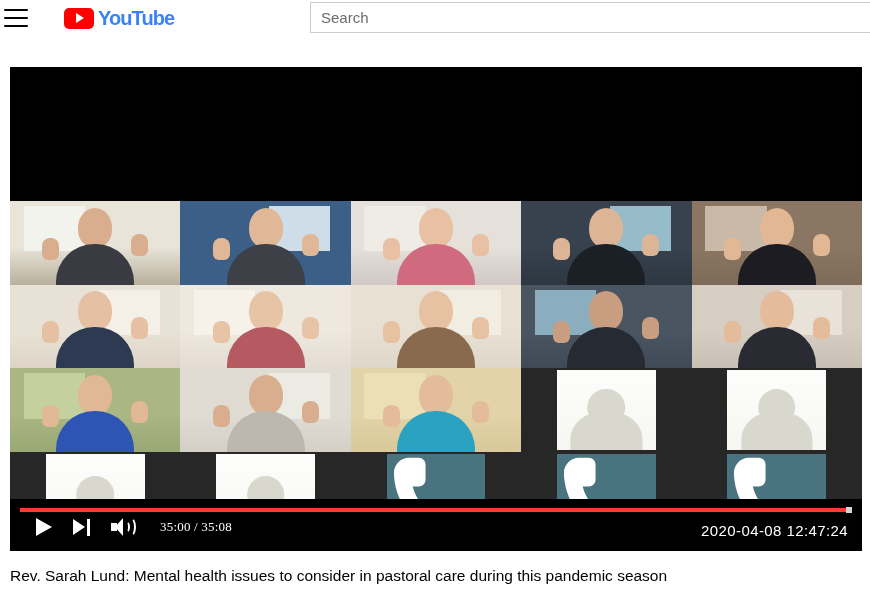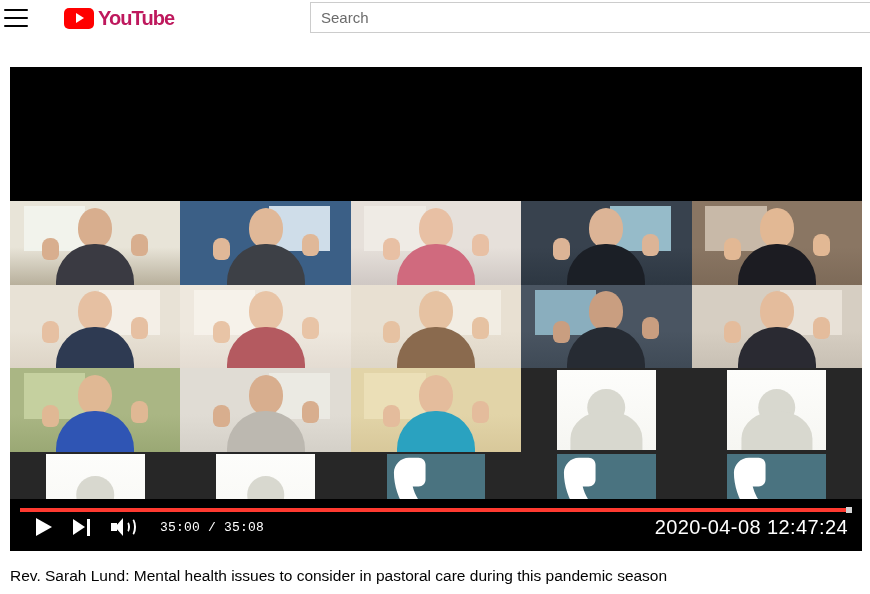--- a/index.html
+++ b/index.html
@@ -32,21 +32,21 @@
   }
   .yt-play-tri {
     width: 0; height: 0;
     border-left: 8px solid #ffffff;
     border-top: 5px solid transparent;
     border-bottom: 5px solid transparent;
     margin-left: 2px;
   }
   .yt-word {
     font-size: 20px; font-weight: bold; letter-spacing: -0.9px;
-    color: #be185d; font-family: "Liberation Sans", sans-serif;
+    color: #3b82f6; font-family: "Liberation Sans", sans-serif;
   }
 
   .search-wrap { position: absolute; left: 310px; top: 2px; width: 600px; height: 31px; }
   .search-input {
     width: 100%; height: 100%;
     border: 1px solid #cccccc;
     background: #ffffff;
     font-size: 15px; color: #333333;
     padding: 0 10px;
     font-family: "Liberation Sans", sans-serif;
@@ -152,21 +152,21 @@
 
   .ico-vol { position: relative; width: 24px; height: 20px; }
   .ico-vol .spk-box { position: absolute; left: 0; top: 6px; width: 6px; height: 8px; background: #ffffff; }
   .ico-vol .spk-tri { position: absolute; left: 4px; top: 1px; width: 0; height: 0; border-right: 8px solid #ffffff; border-top: 9px solid transparent; border-bottom: 9px solid transparent; }
   .ico-vol .wave { position: absolute; border: 2px solid #ffffff; border-left-color: transparent; border-bottom-color: transparent; border-top-color: transparent; border-radius: 50%; }
   .ico-vol .w1 { left: 12px; top: 4px; width: 7px; height: 12px; }
   .ico-vol .w2 { left: 14px; top: 0px; width: 11px; height: 20px; }
 
   .time {
     color: #ffffff; font-size: 13px; letter-spacing: 0.2px;
-    font-family: Liberation Mono, monospace; white-space: nowrap;
+    font-family: Liberation Serif, serif; white-space: nowrap;
     margin-left: 4px;
   }
 
   .ico-cc {
     width: 23px; height: 14px; border: 2px solid #ffffff; border-radius: 2px;
     color: #ffffff; font-size: 8px; font-weight: bold; line-height: 10px;
     display: flex; align-items: center; justify-content: center;
     font-family: "Liberation Sans", sans-serif; letter-spacing: -0.5px;
   }
   .ico-gear { position: relative; width: 20px; height: 20px; }
@@ -183,21 +183,21 @@
   .ico-full { position: relative; width: 20px; height: 18px; }
   .ico-full i { position: absolute; width: 8px; height: 8px; }
   .ico-full .c1 { left: 0; top: 0; border-left: 2px solid #fff; border-top: 2px solid #fff; }
   .ico-full .c2 { right: 0; top: 0; border-right: 2px solid #fff; border-top: 2px solid #fff; }
   .ico-full .c3 { left: 0; bottom: 0; border-left: 2px solid #fff; border-bottom: 2px solid #fff; }
   .ico-full .c4 { right: 0; bottom: 0; border-right: 2px solid #fff; border-bottom: 2px solid #fff; }
 
   
   .watermark {
     position: absolute; right: 14px; bottom: 12px;
-    color: #ffffff; font-size: 20px; letter-spacing: 0.4px;
+    color: #ffffff; font-size: 15px; letter-spacing: 0.4px;
     font-family: "Liberation Sans", sans-serif;
     white-space: nowrap; pointer-events: none;
     text-shadow: 0 0 2px rgba(0,0,0,0.9);
     mix-blend-mode: screen;
   }
 
   
   .video-title {
     position: absolute; left: 10px; top: 567px;
     width: 858px;

